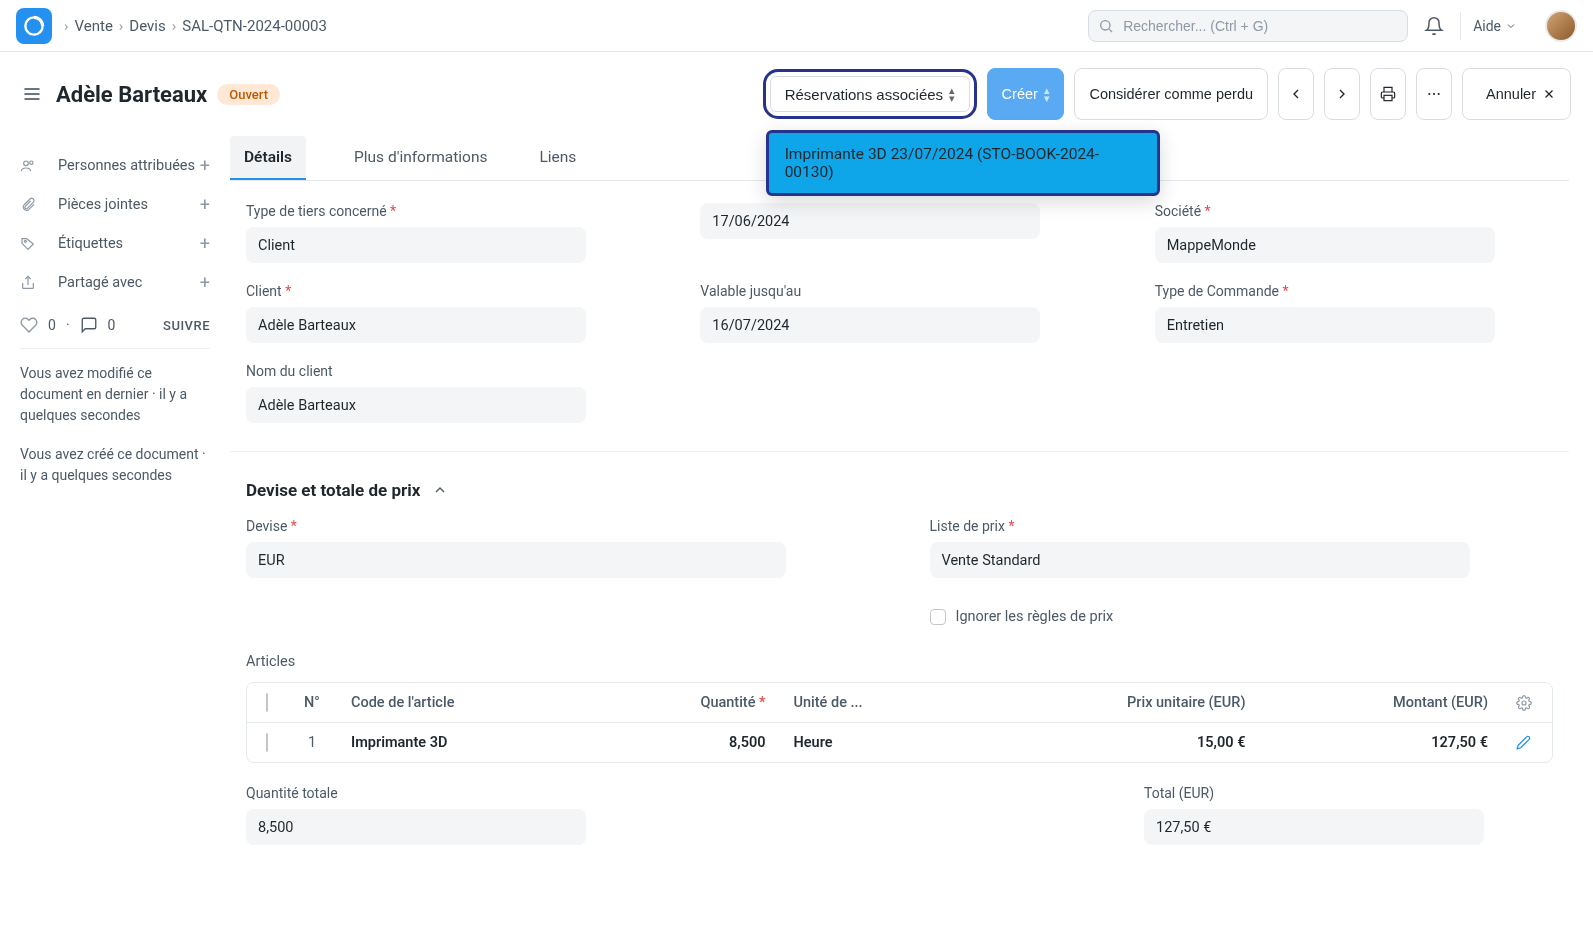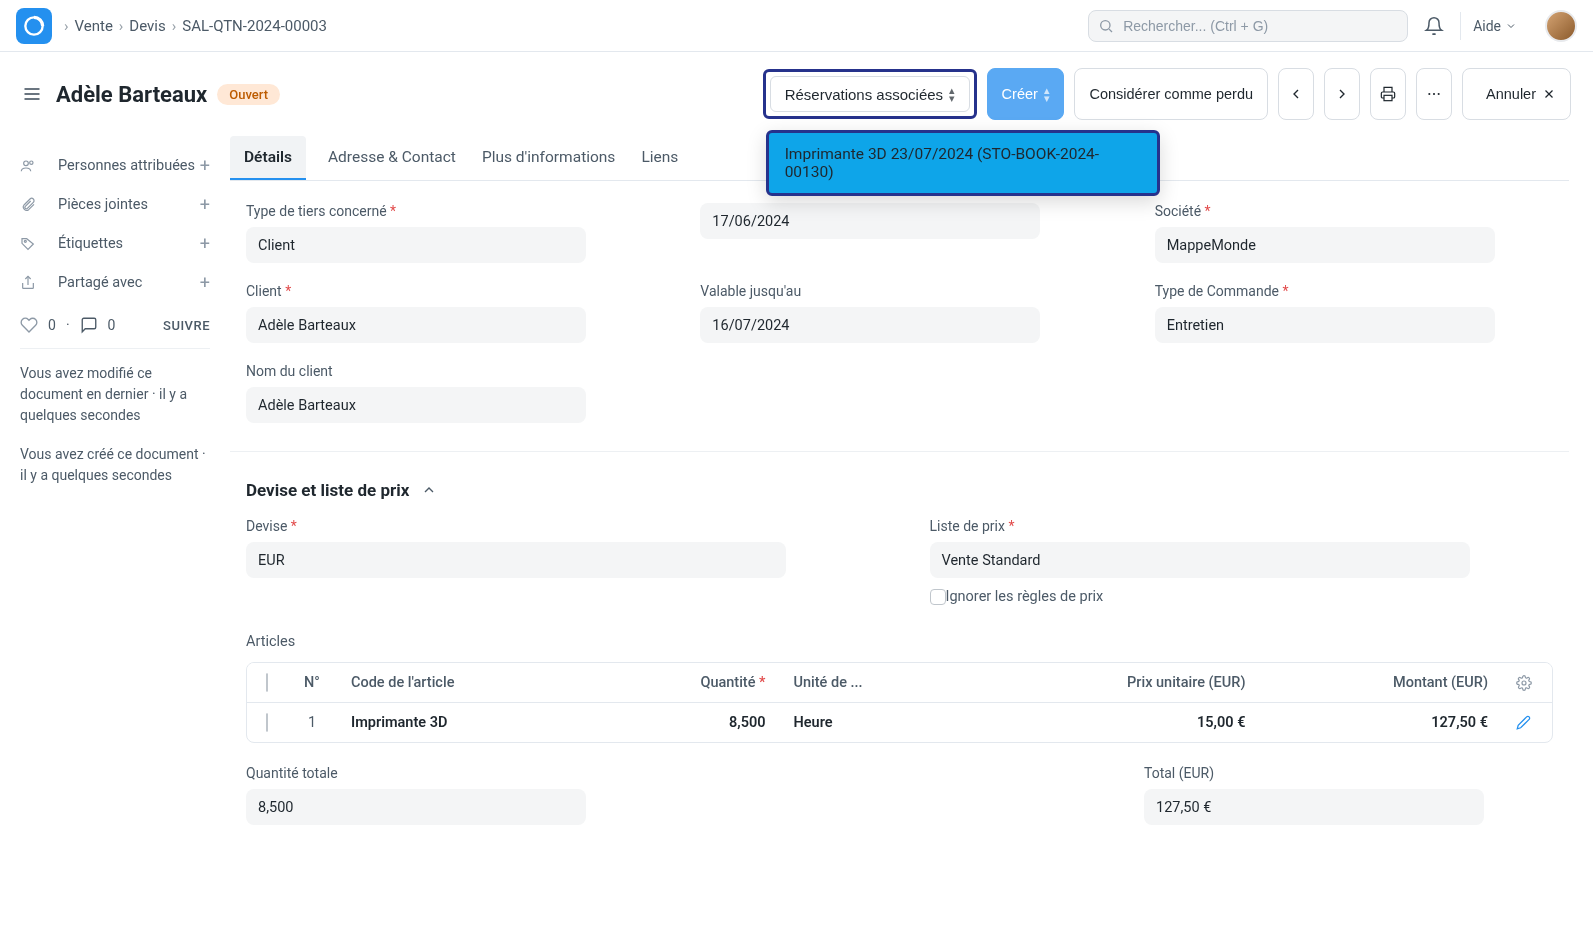--- a/index.html
+++ b/index.html
@@ -27,52 +27,52 @@
   .page-title { font-size: 22px; font-weight: 700; color: #1f272e; margin-right: 10px; }
   .badge { display: inline-block; padding: 3px 12px; border-radius: 12px; font-size: 13px; font-weight: 500; }
   .badge-open { background: #ffe8d6; color: #bd5b00; }
   .hdr-actions { margin-left: auto; display: flex; align-items: center; gap: 10px; position: relative; }
   .btn { height: 52px; padding: 0 14px; border-radius: 8px; border: 1px solid #d8dde3; background: #fff; font-size: 14.5px; color: #1f272e; cursor: pointer; display: inline-flex; align-items: center; gap: 6px; }
   .btn-primary { background: #5aa9f3; border-color: #5aa9f3; color: #fff; }
   .btn-icon-only { width: 36px; padding: 0; justify-content: center; }
   .btn-cancel { font-weight: 500; padding-left: 23px; }
   .updown { font-size: 11px; line-height: 8px; display:flex; flex-direction:column; color: inherit; opacity: .7;}
   
-  .highlight-box { border: 3px solid #26328c; border-radius: 6px; }
+  .highlight-box { border: 3px solid #26328c; border-radius: 15px; }
   .reservation-btn-wrap { position: relative; padding: 0; }
   .reservation-btn-wrap .btn { border-radius: 6px; margin: 4px; height: 36px; font-size: 15px;}
   .dropdown-panel { position: absolute; top: 58px; left: 0; width: 394px; background: #0ea5e9; border: 3px solid #26328c; border-radius: 6px; box-shadow: 0 6px 20px rgba(0,0,0,0.15); z-index: 100; }
   .dropdown-item { padding: 12px 16px; font-size: 15.5px; color: #1f272e; cursor: pointer; }
   
   
   .layout { display: flex; }
   .sidebar { width: 230px; padding: 10px 20px; flex-shrink: 0; }
   .side-row { display: flex; align-items: center; justify-content: space-between; padding: 9px 0; color: #4c5a67; font-size: 14.5px; }
   .side-row .lbl { display: flex; align-items: center; gap: 22px; }
   .side-row .plus { color: #8d99a6; cursor: pointer; font-size: 18px; }
   .side-stats { display: flex; align-items: center; gap: 10px; padding: 14px 0; color: #4c5a67; border-bottom: 1px solid #edf0f3; margin-bottom: 14px;}
   .side-stats .suivre { margin-left: auto; font-size: 13px; letter-spacing: .5px; font-weight:500; }
   .side-info { font-size: 14px; color: #4c5a67; line-height: 1.5; margin-bottom: 18px; }
   
   .content { flex: 1; padding: 0 24px 40px 0; }
-  .tabs { display: flex; gap: 18px; border-bottom: 1px solid #e3e8ee; margin-bottom: 22px; text-align: center; }
+  .tabs { display: flex; gap: 44px; border-bottom: 1px solid #e3e8ee; margin-bottom: 22px; text-align: center; }
   .tab { padding: 12px 4px; font-size: 15.5px; color: #4c5a67; cursor: pointer; border-bottom: 2px solid transparent; }
   .tab.active { color: #1f272e; font-weight: 600; border-bottom-color: #2490ef; background: #f1f3f5; border-radius: 4px 4px 0 0; padding-left: 14px; padding-right: 14px;}
   
   .form-grid { display: grid; grid-template-columns: 1fr 1fr 1fr; gap: 20px 40px; padding-bottom: 28px; border-bottom: 1px solid #edf0f3; margin-bottom: 22px; padding-left: 16px; }
   .form-field .flabel { font-size: 14px; color: #4c5a67; margin-bottom: 8px; display:block;}
   .req { color: #e24c4c; }
   .finput { width: 100%; max-width: 340px; height: 36px; padding: 0 12px; border: none; border-radius: 8px; background: #f4f5f6; font-size: 14.5px; color: #1f272e; display:flex; align-items:center;}
   
   .section-title { display: flex; align-items: center; gap: 12px; font-size: 17px; font-weight: 700; padding: 6px 16px 18px; }
   .section-title .chev { color: #4c5a67; }
   
   .form-grid2 { display: grid; grid-template-columns: 1fr 1fr; gap: 20px 60px; padding: 0 16px 24px; }
   .finput-wide { max-width: 540px; }
-  .checkbox-row { display:flex; align-items:center; margin-top: 10px; color:#4c5a67; font-size:14.5px;}
+  .checkbox-row { display:flex; align-items:center; gap:10px; margin-top: 30px; color:#4c5a67; font-size:14.5px;}
   .chk { width:16px; height:16px; border:1.5px solid #c0c6cc; border-radius:4px; background:#fff;}
   
   .articles-label { font-size: 14.5px; color:#4c5a67; padding: 4px 16px 12px; }
   .items-table { margin: 0 16px 22px; border: 1px solid #e3e8ee; border-radius: 8px; overflow: hidden; }
   .items-table table { width: 100%; border-collapse: collapse; }
   .items-table th, .items-table td { padding: 11px 14px; text-align: left; font-size: 14.5px; border-bottom: 1px solid #e3e8ee; }
   .items-table th { color:#4c5a67; font-weight: 500; background:#fff; }
   .items-table tbody tr:last-child td { border-bottom: none; }
   .items-table .num { text-align: right; }
   .items-table .chkcell { width: 40px; text-align:center; }
@@ -253,21 +253,20 @@
       <span class="suivre">SUIVRE</span>
     </div>
 
     <div class="side-info">Vous avez modifié ce document en dernier · il y a quelques secondes</div>
     <div class="side-info">Vous avez créé ce document · il y a quelques secondes</div>
   </div>
 
   <div class="content">
     <div class="tabs">
       <div class="tab active">Détails</div>
-      <div class="tab">Adresse &amp; Contact</div>
       <div class="tab">Plus d'informations</div>
       <div class="tab">Liens</div>
     </div>
 
     <div class="form-grid">
       <div class="form-field">
         <label class="flabel"><span>Type de tiers concerné</span> <span class="req">*</span></label>
         <div class="finput">Client</div>
       </div>
       <div class="form-field">
@@ -289,21 +288,21 @@
         <label class="flabel"><span>Type de Commande</span> <span class="req">*</span></label>
         <div class="finput">Entretien</div>
       </div>
       <div class="form-field">
         <label class="flabel">Nom du client</label>
         <div class="finput">Adèle Barteaux</div>
       </div>
     </div>
 
     <div class="section-title">
-      <span>Devise et liste de prix</span>
+      <span>Devise et totale de prix</span>
       <svg class="chev" width="16" height="16" viewBox="0 0 24 24" fill="none" stroke="currentColor" stroke-width="2">
           <polyline points="18 15 12 9 6 15"></polyline>
         </svg>
     </div>
 
     <div class="form-grid2">
       <div class="form-field">
         <label class="flabel"><span>Devise</span> <span class="req">*</span></label>
         <div class="finput finput-wide">EUR</div>
       </div>

